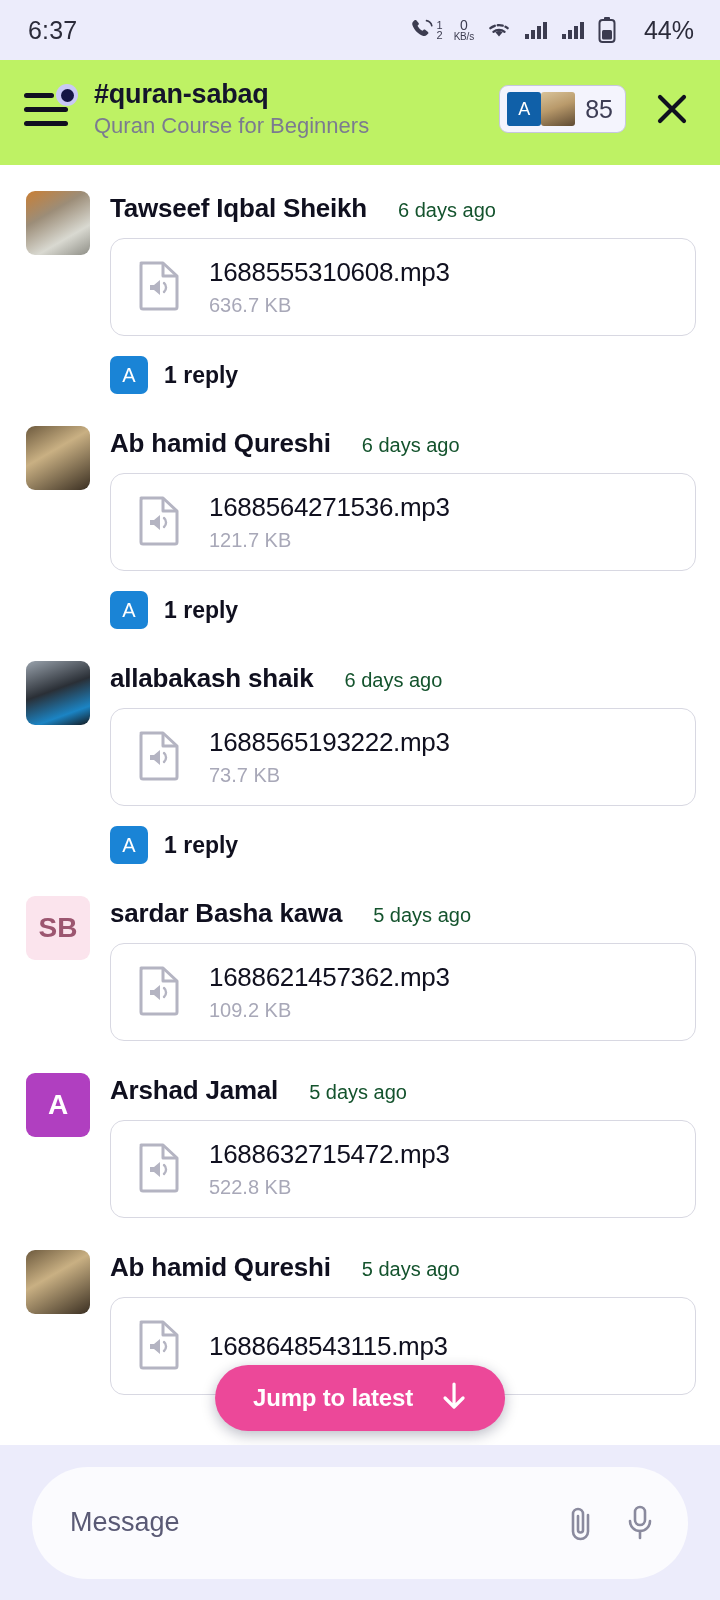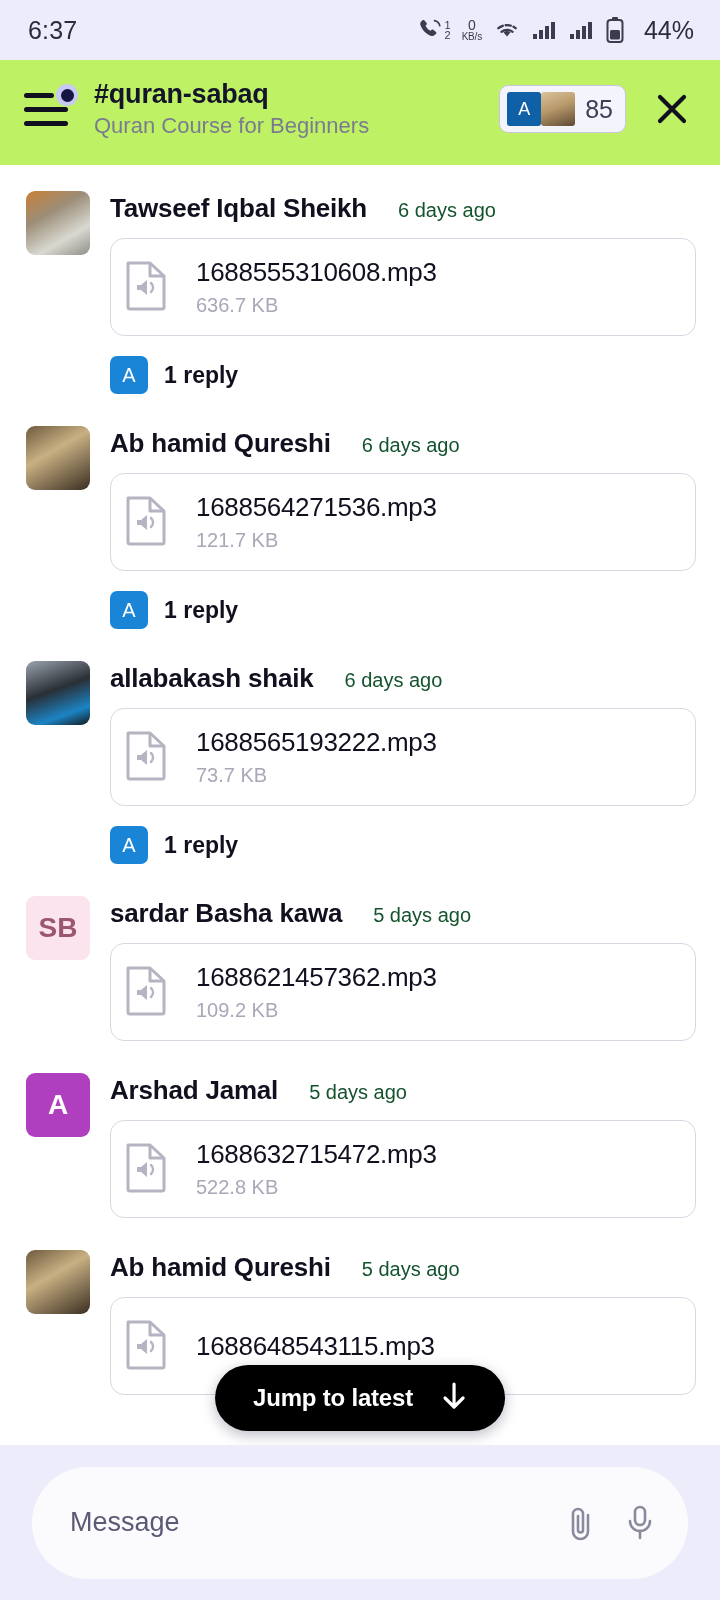--- a/index.html
+++ b/index.html
@@ -36,21 +36,21 @@
   .call-sub {
     font-size: 11px; line-height: 10px; margin-left: 1px;
     display: flex; flex-direction: column; color:#3c3c50;
   }
   .netspeed {
     display: flex; flex-direction: column; align-items: center;
     line-height: 1; color: #3c3c50;
   }
   .netspeed .n { font-size: 14px; }
   .netspeed .u { font-size: 10px; letter-spacing: -.2px; }
-  .batt-pct { font-size: 25px; color: #2b2b3a; margin-left: 9px; }
+  .batt-pct { font-size: 25px; color: #2b2b3a; margin-left: 17px; }
 
   
   .header {
     background: #bef264;
     height: 105px;
     display: flex; align-items: center;
     padding: 0 24px 7px 24px;
     flex: 0 0 auto;
   }
   .menu-btn {
@@ -136,21 +136,21 @@
   }
   .time { font-size: 20px; color: #14532d; white-space: nowrap; }
 
   .file-card {
     margin-top: 14px;
     border: 1.5px solid #d8d8e2;
     border-radius: 14px;
     background: #ffffff;
     height: 98px;
     display: flex; align-items: center;
-    padding: 0 13px;
+    padding: 0 26px;
   }
   .file-ico { flex: 0 0 auto; margin-right: 26px; }
   .file-meta { min-width: 0; }
   .file-name {
     font-size: 26px; color: #10101F; letter-spacing: -.3px;
     white-space: nowrap; overflow: hidden; text-overflow: ellipsis;
   }
   .file-size { font-size: 20px; color: #a8a8b8; margin-top: 6px; }
 
   .replies {
@@ -162,21 +162,21 @@
     background: #1A84D6; color: #fff;
     display:flex; align-items:center; justify-content:center;
     font-size: 20px;
   }
   .reply-text { font-size: 23px; font-weight: bold; color: #10101F; }
 
   
   .jump-btn {
     position: absolute; left: 50%; transform: translateX(-50%);
     bottom: 14px;
-    background: #000000; color: #fff;
+    background: #ec4899; color: #fff;
     border-radius: 40px;
     height: 66px; padding: 12px 38px;
     display: flex; align-items: center; gap: 28px;
     box-shadow: 0 4px 14px rgba(10,15,50,.28);
   }
   .jump-label { font-size: 24px; font-weight: bold; letter-spacing: -.2px; }
 
   
   .composer {
     flex: 0 0 auto; height: 155px;

